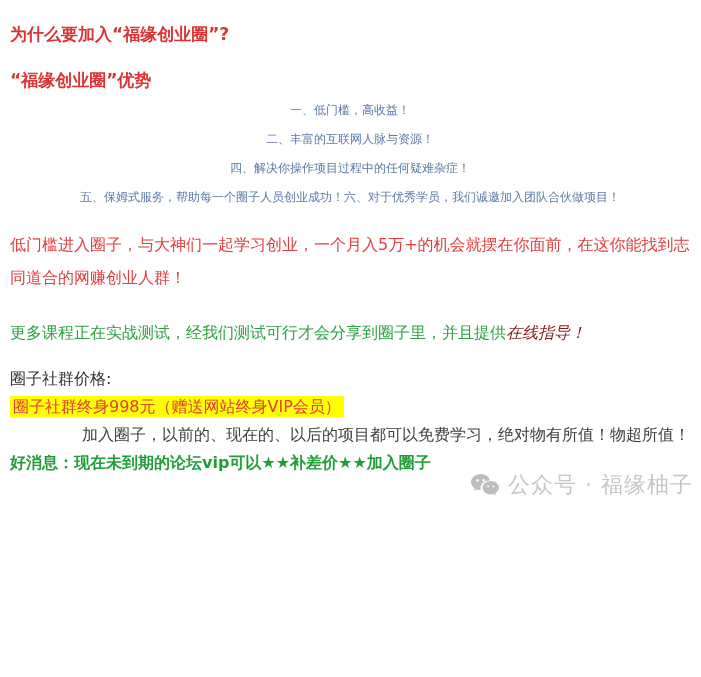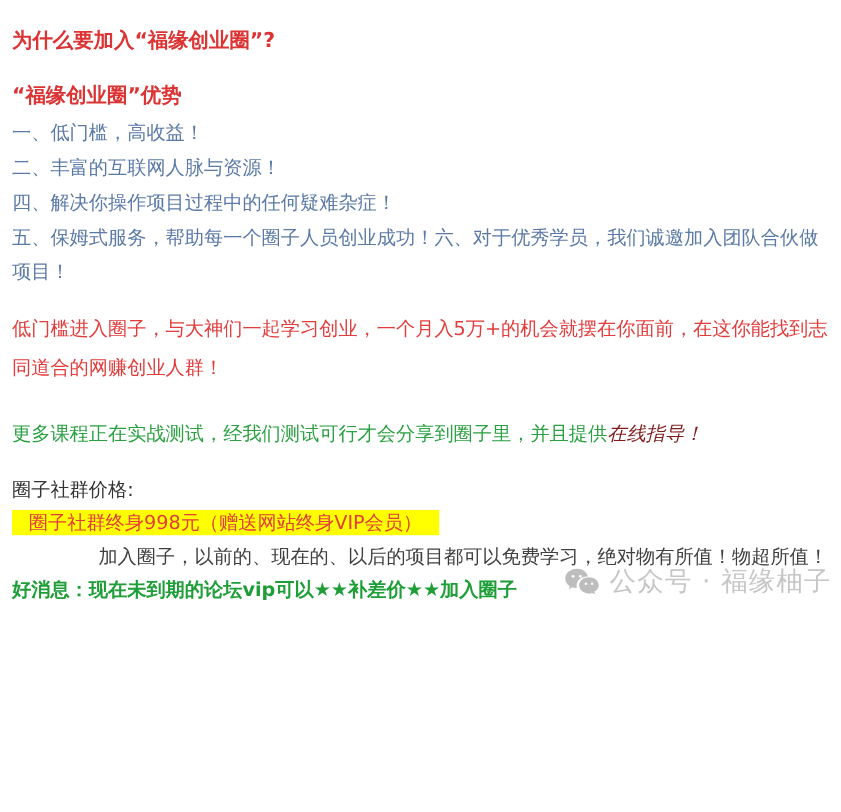--- a/index.html
+++ b/index.html
@@ -2,28 +2,28 @@
 <html><head>
 <meta charset="utf-8">
 <style>
   html,body{margin:0;padding:0;background:#ffffff;}
   body{font-family:"DejaVu Sans","Liberation Sans",sans-serif;}
   .page{position:relative;width:701px;height:510px;background:#ffffff;box-sizing:border-box;padding:8px 11px 0 10px;overflow:hidden;}
   p{margin:0;}
   .h-red{margin-top:14px;font-size:17px;line-height:24px;font-weight:bold;color:#dc3434;}
   .intro{margin-top:6px;font-size:16px;line-height:33px;color:#3d9970;}
   .h-red2{margin-top:22px;font-size:17px;line-height:24px;font-weight:bold;color:#dc3434;}
-  .adv{margin-top:4px;font-size:16px;line-height:29px;color:#5b7aa6;}
+  .adv{margin-top:4px;font-size:12px;line-height:29px;color:#5b7aa6;text-align:center;}
   .adv p{margin:0;}
   .pitch{margin-top:16px;font-size:16px;line-height:33px;color:#e23c3c;}
   .courses{margin-top:22px;font-size:16px;line-height:33px;color:#2ba142;}
   .courses .link{color:#7f1d1d;cursor:pointer;font-style:italic;}
   .price-h{margin-top:16px;font-size:16px;line-height:28px;color:#333333;}
   .price-line{font-size:16px;line-height:28px;color:#e23c3c;}
-  .price-line .hl{background:#ffff00;padding:1px 14px;margin-top:14px;}
+  .price-line .hl{background:#ffff00;padding:1px 3px;margin-top:14px;}
   .join{font-size:16px;line-height:28px;color:#404040;text-align:right;}
   .goodnews{font-size:16px;line-height:28px;font-weight:bold;color:#1f9e38;}
   .watermark{position:absolute;right:8px;bottom:10px;display:flex;align-items:center;color:#c6c6c6;font-size:22px;letter-spacing:1px;margin-top:36px;}
   .watermark svg{margin-right:8px;display:block;}
 </style>
 </head>
 <body>
 
 <div class="page">
 

